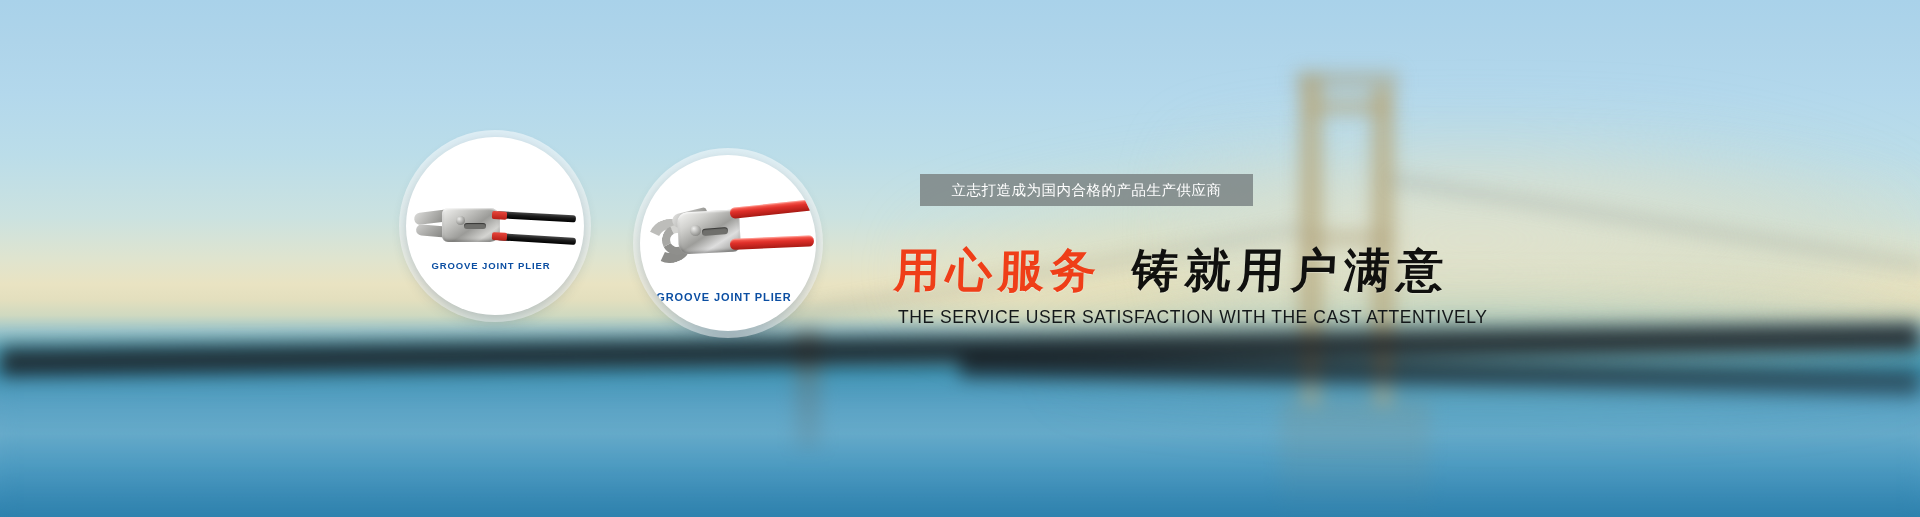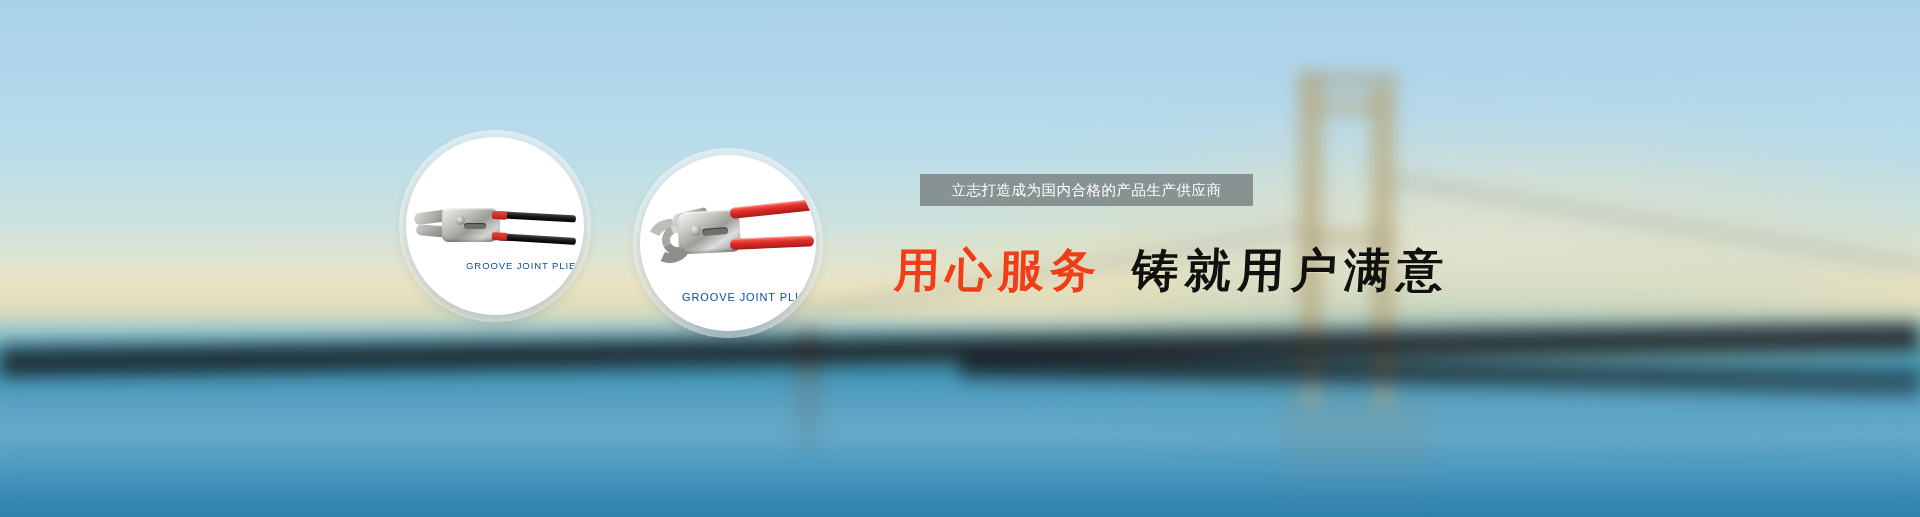--- a/index.html
+++ b/index.html
@@ -115,24 +115,24 @@
     flex-direction:column;
     align-items:center;
     justify-content:flex-end;
     overflow:hidden;
   }
   #circle-1 { left:406px; top:137px; width:178px; height:178px; }
   #circle-2 { left:640px; top:155px; width:176px; height:176px; }
 
   .circle-caption {
     position:absolute;
-    left:0; right:0;
-    text-align:right;
+    left:0; right:8px;
+    text-align:center;
     color:#0b4ea2;
-    font-weight:normal;
+    font-weight:bold;
     letter-spacing:.9px;
     white-space:nowrap;
   }
   #circle-1 .circle-caption { bottom:44px; font-size:9.5px; }
   #circle-2 .circle-caption { bottom:28px; font-size:11px; }
 
   
   .plier { position:absolute; }
 
   
@@ -330,14 +330,15 @@
 
   <div id="tagline-bar">
     <span id="tagline-text">立志打造成为国内合格的产品生产供应商</span>
   </div>
 
   <div id="slogan-row">
     <span id="slogan-red">用心服务</span>
     <span id="slogan-black">铸就用户满意</span>
   </div>
 
+  <div id="slogan-en">THE SERVICE USER SATISFACTION WITH THE CAST ATTENTIVELY</div>
 
 </div>
 
 </body></html>

